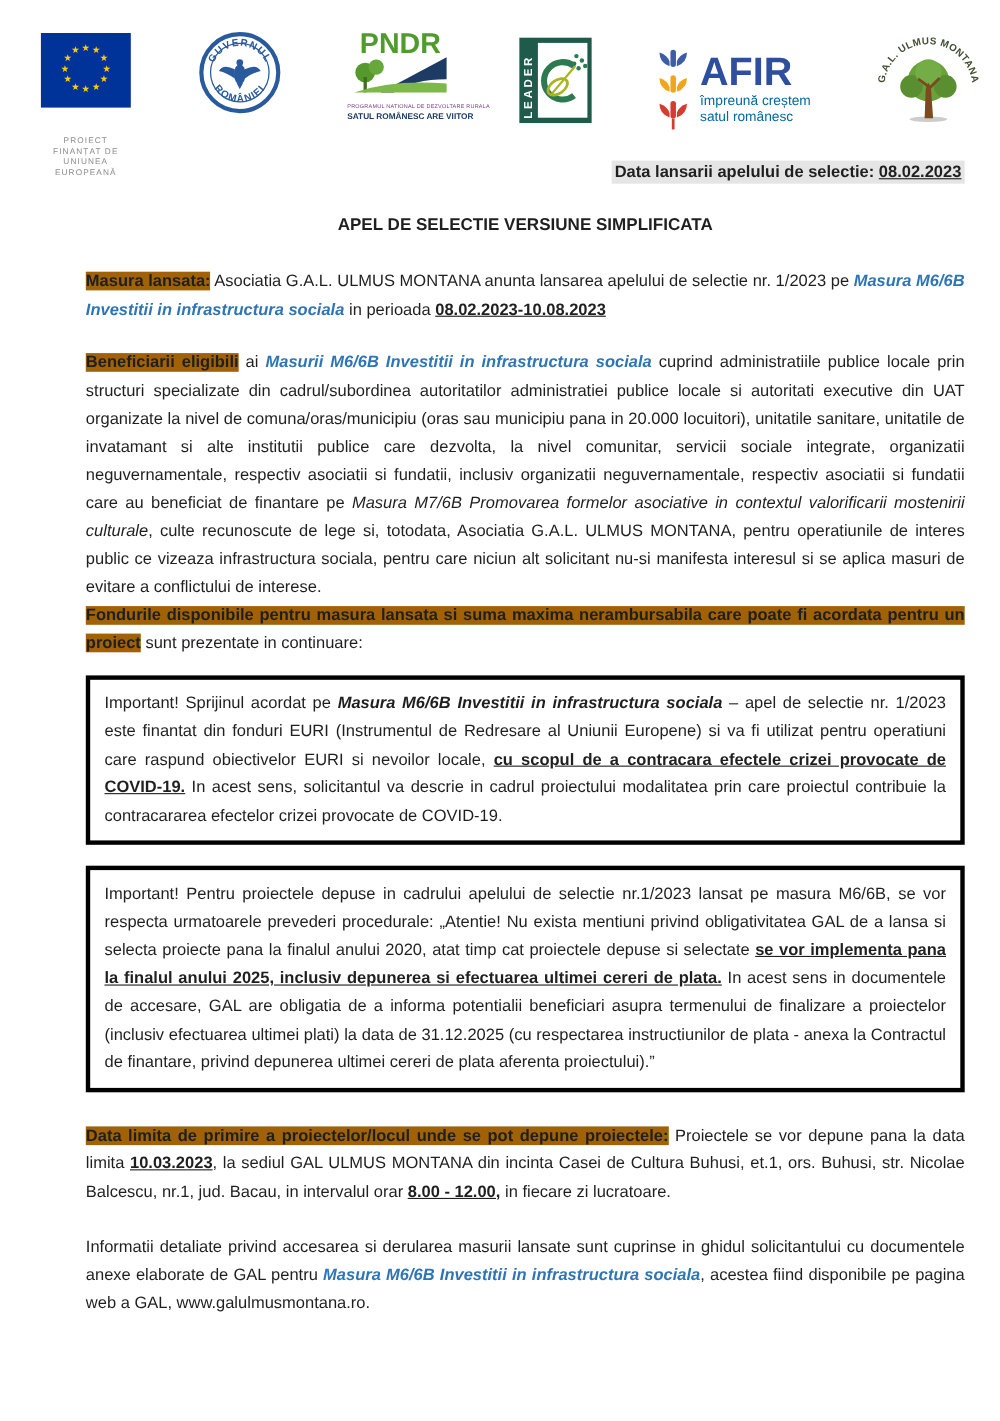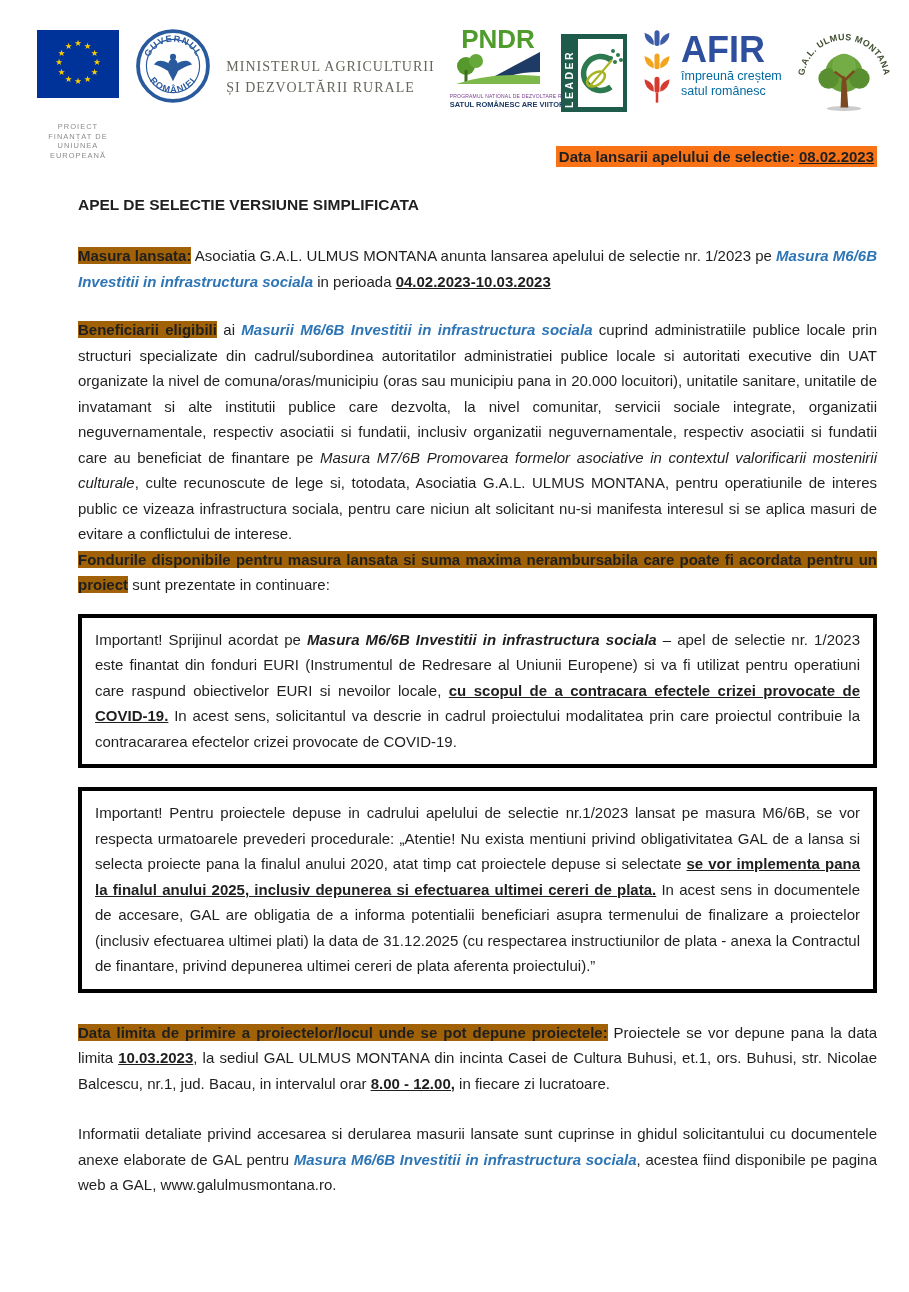--- a/index.html
+++ b/index.html
@@ -11,31 +11,31 @@
   .logos { display:flex; justify-content:space-between; align-items:flex-start; padding:24px 18px 0 36px; height:124px; }
   .logo { flex:0 0 auto; }
   .eu-block { margin-top:6px; width:84px; text-align:center; }
   .eu-cap { margin-top:20px; font-size:7.5px; font-weight:400; color:#8c8c8c; letter-spacing:1px; line-height:9.5px;text-align:center; }
   .gov-block { margin-top:4px; }
   .ministry-block { margin-top:32px; font-family:"Liberation Serif", serif; color:#66665c; font-size:14px; letter-spacing:1px; line-height:21px; white-space:nowrap; }
   .pndr-block { margin-top:2px; width:96px; text-align:center; }
   .pndr-cap1 { font-size:5px; color:#7a3b8f; letter-spacing:0.2px; margin-top:1px; white-space:nowrap; }
   .pndr-cap2 { font-size:7.5px; font-weight:700; color:#1e3b66; margin-top:1px; white-space:nowrap; }
   .leader-block { margin-top:10px; }
-  .afir-block { margin-top:4px; display:flex; align-items:center; gap:9px; }
+  .afir-block { margin-top:19px; display:flex; align-items:center; gap:9px; }
   .afir-title { font-size:36px; font-weight:700; color:#2d4f9e; line-height:34px; }
   .afir-tag { font-size:12.5px; color:#0369a1; line-height:15px; margin-top:2px; }
   .gal-block { margin-top:0; }
 
   
   .content { padding:0 32px 0 78px; }
   .date-line { margin-top:24px; text-align:right; font-size:15px; }
-  .hl-date { background:#f97316; font-weight:700; padding:2px 3px; }
+  .hl-date { background:#e5e5e5; font-weight:700; padding:2px 3px; }
   .hl-date .b-u { text-decoration:underline; }
-  .doc-title { margin-top:26px; text-align:left; font-size:15.5px; font-weight:700; line-height:27px; }
+  .doc-title { margin-top:26px; text-align:center; font-size:15.5px; font-weight:700; line-height:27px; }
 
   .para { font-size:15px; line-height:25.5px; text-align:justify; }
   .mt { margin-top:25px; }
   .m0 { margin:0; }
 
   .hl { background:#a16207; font-weight:700; }
   .blue-i { color:#2E75B6; font-weight:700; font-style:italic; }
   .blue-b { color:#2E75B6; font-weight:600; }
   .it { font-style:italic; }
   .b-i { font-weight:700; font-style:italic; }
@@ -90,24 +90,20 @@
         <g fill="#2a5a9e">
           <circle cx="50" cy="38" r="4"></circle>
           <ellipse cx="50" cy="52" rx="7" ry="12"></ellipse>
           <path d="M44 46 Q30 39 25 48 Q34 50 44 57 Z"></path>
           <path d="M56 46 Q70 39 75 48 Q66 50 56 57 Z"></path>
           <path d="M46 62 L50 70 L54 62 Z"></path>
         </g>
       </svg>
     </div>
 
-    <div class="logo ministry-block">
-      <div>MINISTERUL AGRICULTURII</div>
-      <div>ȘI DEZVOLTĂRII RURALE</div>
-    </div>
 
     <div class="logo pndr-block">
       <svg viewBox="0 0 92 62" width="92" height="62">
         <text x="46" y="22" text-anchor="middle" font-size="26" font-weight="bold" fill="#4f9c2d">PNDR</text>
         <circle cx="14" cy="40" r="9" fill="#55982c"></circle>
         <circle cx="24" cy="35" r="7" fill="#66a839"></circle>
         <rect x="12.5" y="44" width="3" height="14" fill="#3e6e20"></rect>
         <path d="M28 58 L88 26 L88 46 Q58 46 40 58 Z" fill="#1e3b66"></path>
         <path d="M4 58 Q40 46 88 50 L88 58 Z" fill="#7cb84a"></path>
       </svg>
@@ -186,21 +182,21 @@
       <span class="hl-date">
         <span>Data lansarii apelului de selectie:</span>
         <span class="b-u">08.02.2023</span>
       </span>
     </div>
 
     <h1 class="doc-title">
       <div>APEL DE SELECTIE VERSIUNE SIMPLIFICATA</div>
     </h1>
 
-    <p class="para mt"><span class="hl">Masura lansata:</span><span> Asociatia G.A.L. ULMUS MONTANA anunta lansarea apelului de selectie nr. 1/2023 pe </span><span class="blue-i">Masura M6/6B Investitii in infrastructura sociala</span><span> in perioada </span><span class="b-u">04.02.2023-10.03.2023</span></p>
+    <p class="para mt"><span class="hl">Masura lansata:</span><span> Asociatia G.A.L. ULMUS MONTANA anunta lansarea apelului de selectie nr. 1/2023 pe </span><span class="blue-i">Masura M6/6B Investitii in infrastructura sociala</span><span> in perioada </span><span class="b-u">08.02.2023-10.08.2023</span></p>
 
     <div style="margin-top:23px;">
       <p class="para m0"><span class="hl">Beneficiarii eligibili</span><span> ai </span><span class="blue-i">Masurii M6/6B Investitii in infrastructura sociala</span><span> cuprind administratiile publice locale prin structuri specializate din cadrul/subordinea autoritatilor administratiei publice locale si autoritati executive din UAT organizate la nivel de comuna/oras/municipiu (oras sau municipiu pana in 20.000 locuitori), unitatile sanitare, unitatile de invatamant si alte institutii publice care dezvolta, la nivel comunitar, servicii sociale integrate, organizatii neguvernamentale, respectiv asociatii si fundatii, inclusiv organizatii neguvernamentale, respectiv asociatii si fundatii care au beneficiat de finantare pe </span><span class="it">Masura M7/6B Promovarea formelor asociative in contextul valorificarii mostenirii culturale</span><span>, culte recunoscute de lege si, totodata, Asociatia G.A.L. ULMUS MONTANA, pentru operatiunile de interes public ce vizeaza infrastructura sociala, pentru care niciun alt solicitant nu-si manifesta interesul si se aplica masuri de evitare a conflictului de interese.</span></p>
       <p class="para m0"><span class="hl">Fondurile disponibile pentru masura lansata si suma maxima nerambursabila care poate fi acordata pentru un proiect</span><span> sunt prezentate in continuare:</span></p>
     </div>
 
     <div class="imp-box">
       <p class="para m0"><span>Important! Sprijinul acordat pe </span><span class="b-i">Masura M6/6B Investitii in infrastructura sociala</span><span> – apel de selectie nr. 1/2023 este finantat din fonduri EURI (Instrumentul de Redresare al Uniunii Europene) si va fi utilizat pentru operatiuni care raspund obiectivelor EURI si nevoilor locale, </span><span class="b-u">cu scopul de a contracara efectele crizei provocate de COVID-19.</span><span> In acest sens, solicitantul va descrie in cadrul proiectului modalitatea prin care proiectul contribuie la contracararea efectelor crizei provocate de COVID-19.</span></p>
     </div>
 

